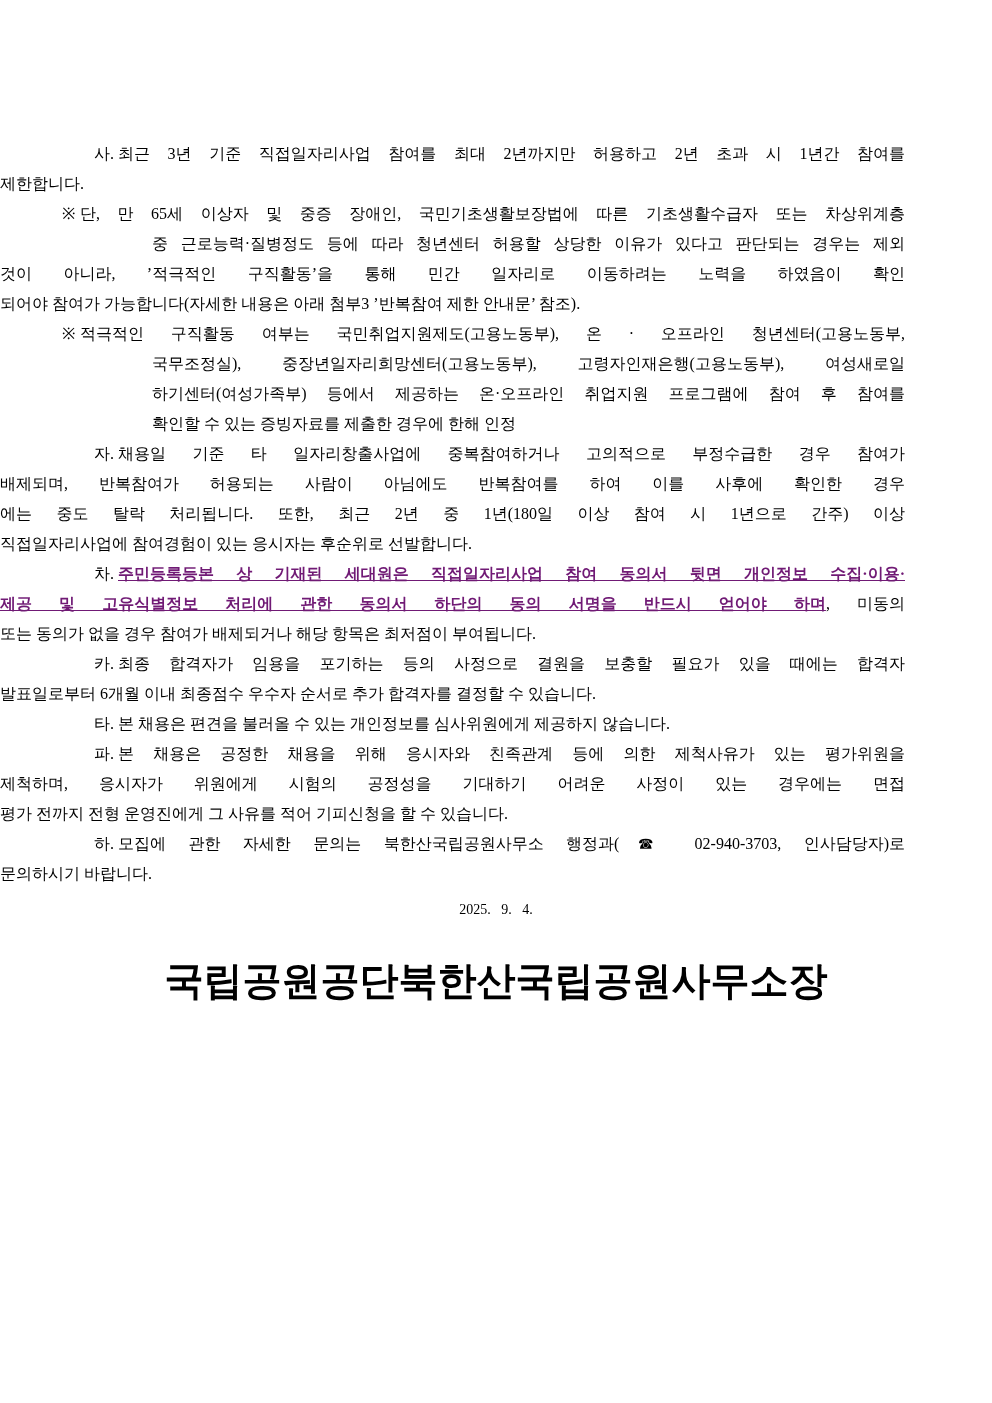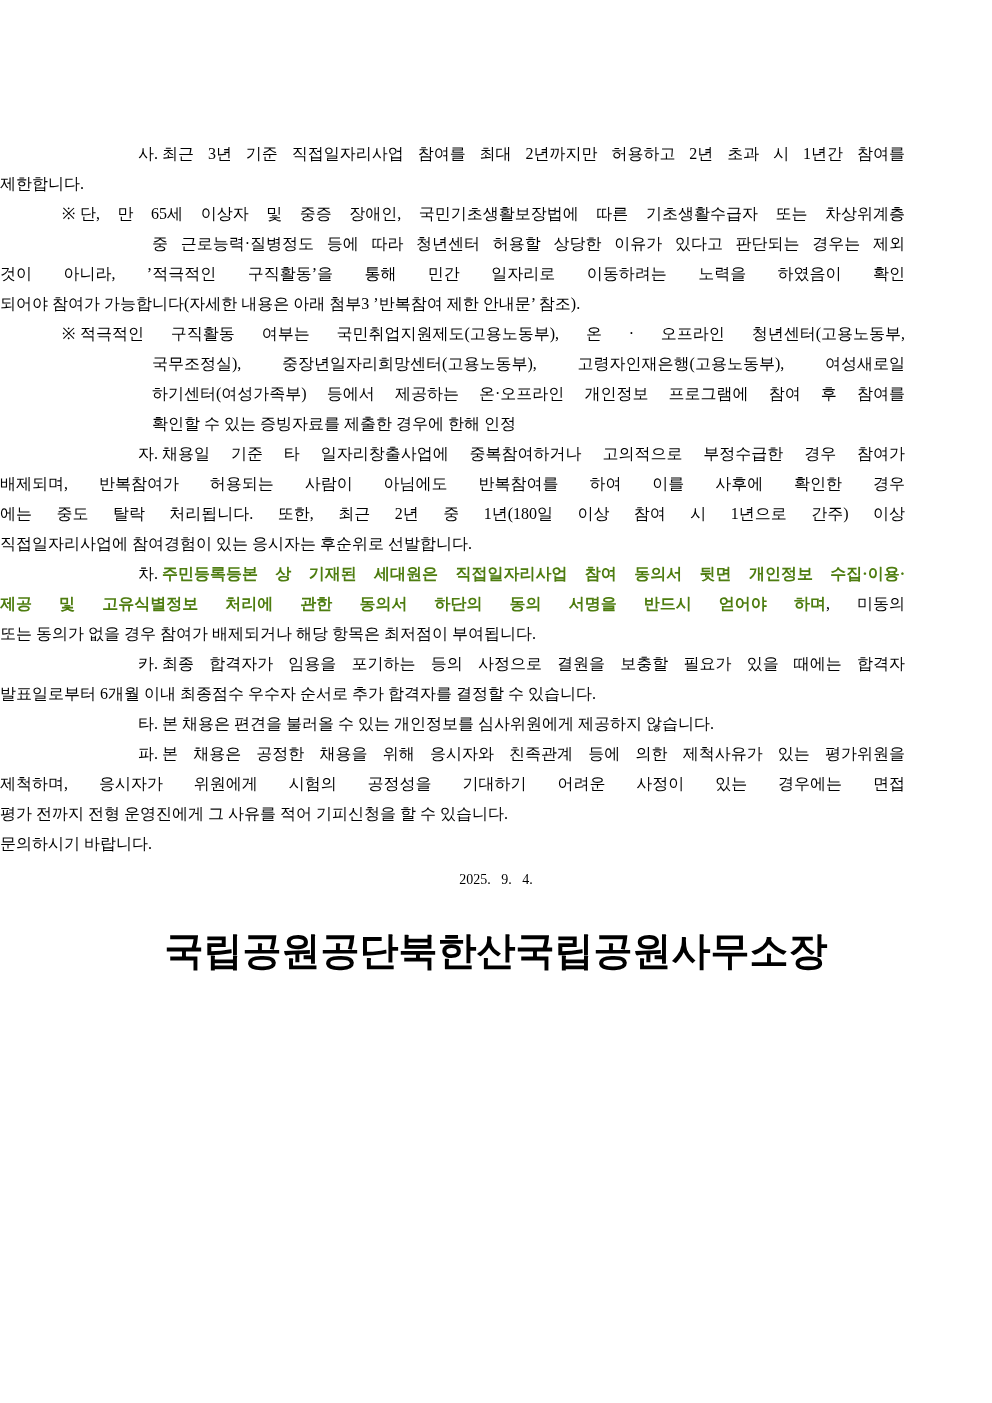--- a/index.html
+++ b/index.html
@@ -24,30 +24,31 @@
     height: 30px;
     line-height: 30px;
     margin-right: 87px;
     white-space: nowrap;
   }
   .line.just {
     white-space: normal;
     text-align: justify;
     text-align-last: justify;
   }
-  .item-first { padding-left: 118px; margin-left: 20px; }
+  .item-first { padding-left: 94px; }
   .item-cont  { }
   .note-first { padding-left: 62px; }
   .note-cont  { padding-left: 152px; }
   .marker { display: inline-block; }
   .item-marker { width: 24px; }
   .note-marker { width: 18px; }
   .seg.emphasis {
-    color: #4d7c0f;
+    color: #701a75;
     font-weight: bold;
+    text-decoration: underline;
   }
   .date-line {
     margin-top: 6px;
     height: 30px;
     line-height: 30px;
     text-align: center;
     font-size: 14px;
     word-spacing: 7px;
   }
   .signature-title {
@@ -67,32 +68,33 @@
 <div class="page">
   <div class="content">
       <div class="line item-first just"><span class="marker item-marker">사.</span><span class="seg">최근 3년 기준 직접일자리사업 참여를 최대 2년까지만 허용하고 2년 초과 시 1년간 참여를</span></div>
       <div class="line item-cont"><span class="seg">제한합니다.</span></div>
       <div class="line note-first just"><span class="marker note-marker">※</span><span class="seg">단, 만 65세 이상자 및 중증 장애인, 국민기초생활보장법에 따른 기초생활수급자 또는 차상위계층</span></div>
       <div class="line note-cont just"><span class="seg">중 근로능력·질병정도 등에 따라 청년센터 허용할 상당한 이유가 있다고 판단되는 경우는 제외</span></div>
       <div class="line item-cont just"><span class="seg">것이 아니라, ’적극적인 구직활동’을 통해 민간 일자리로 이동하려는 노력을 하였음이 확인</span></div>
       <div class="line item-cont"><span class="seg">되어야 참여가 가능합니다(자세한 내용은 아래 첨부3 ’반복참여 제한 안내문’ 참조).</span></div>
       <div class="line note-first just"><span class="marker note-marker">※</span><span class="seg">적극적인 구직활동 여부는 국민취업지원제도(고용노동부), 온 · 오프라인 청년센터(고용노동부,</span></div>
       <div class="line note-cont just"><span class="seg">국무조정실), 중장년일자리희망센터(고용노동부), 고령자인재은행(고용노동부), 여성새로일</span></div>
-      <div class="line note-cont just"><span class="seg">하기센터(여성가족부) 등에서 제공하는 온·오프라인 개인정보 프로그램에 참여 후 참여를</span></div>
+      <div class="line note-cont just"><span class="seg">하기센터(여성가족부) 등에서 제공하는 온·오프라인 취업지원 프로그램에 참여 후 참여를</span></div>
       <div class="line note-cont"><span class="seg">확인할 수 있는 증빙자료를 제출한 경우에 한해 인정</span></div>
       <div class="line item-first just"><span class="marker item-marker">자.</span><span class="seg">채용일 기준 타 일자리창출사업에 중복참여하거나 고의적으로 부정수급한 경우 참여가</span></div>
       <div class="line item-cont just"><span class="seg">배제되며, 반복참여가 허용되는 사람이 아님에도 반복참여를 하여 이를 사후에 확인한 경우</span></div>
       <div class="line item-cont just"><span class="seg">에는 중도 탈락 처리됩니다. 또한, 최근 2년 중 1년(180일 이상 참여 시 1년으로 간주) 이상</span></div>
       <div class="line item-cont"><span class="seg">직접일자리사업에 참여경험이 있는 응시자는 후순위로 선발합니다.</span></div>
       <div class="line item-first just"><span class="marker item-marker">차.</span><span class="seg emphasis">주민등록등본 상 기재된 세대원은 직접일자리사업 참여 동의서 뒷면 개인정보 수집·이용·</span></div>
       <div class="line item-cont just"><span class="seg emphasis">제공 및 고유식별정보 처리에 관한 동의서 하단의 동의 서명을 반드시 얻어야 하며</span><span class="seg">, 미동의</span></div>
       <div class="line item-cont"><span class="seg">또는 동의가 없을 경우 참여가 배제되거나 해당 항목은 최저점이 부여됩니다.</span></div>
       <div class="line item-first just"><span class="marker item-marker">카.</span><span class="seg">최종 합격자가 임용을 포기하는 등의 사정으로 결원을 보충할 필요가 있을 때에는 합격자</span></div>
       <div class="line item-cont"><span class="seg">발표일로부터 6개월 이내 최종점수 우수자 순서로 추가 합격자를 결정할 수 있습니다.</span></div>
       <div class="line item-first"><span class="marker item-marker">타.</span><span class="seg">본 채용은 편견을 불러올 수 있는 개인정보를 심사위원에게 제공하지 않습니다.</span></div>
       <div class="line item-first just"><span class="marker item-marker">파.</span><span class="seg">본 채용은 공정한 채용을 위해 응시자와 친족관계 등에 의한 제척사유가 있는 평가위원을</span></div>
       <div class="line item-cont just"><span class="seg">제척하며, 응시자가 위원에게 시험의 공정성을 기대하기 어려운 사정이 있는 경우에는 면접</span></div>
       <div class="line item-cont"><span class="seg">평가 전까지 전형 운영진에게 그 사유를 적어 기피신청을 할 수 있습니다.</span></div>
+      <div class="line item-first just"><span class="marker item-marker">하.</span><span class="seg">모집에 관한 자세한 문의는 북한산국립공원사무소 행정과(☎ 02-940-3703, 인사담당자)로</span></div>
       <div class="line item-cont"><span class="seg">문의하시기 바랍니다.</span></div>
     </div>
   <div class="date-line">2025. 9. 4.</div>
   <div class="signature-title">국립공원공단북한산국립공원사무소장</div>
 </div>
 
 </body></html>

